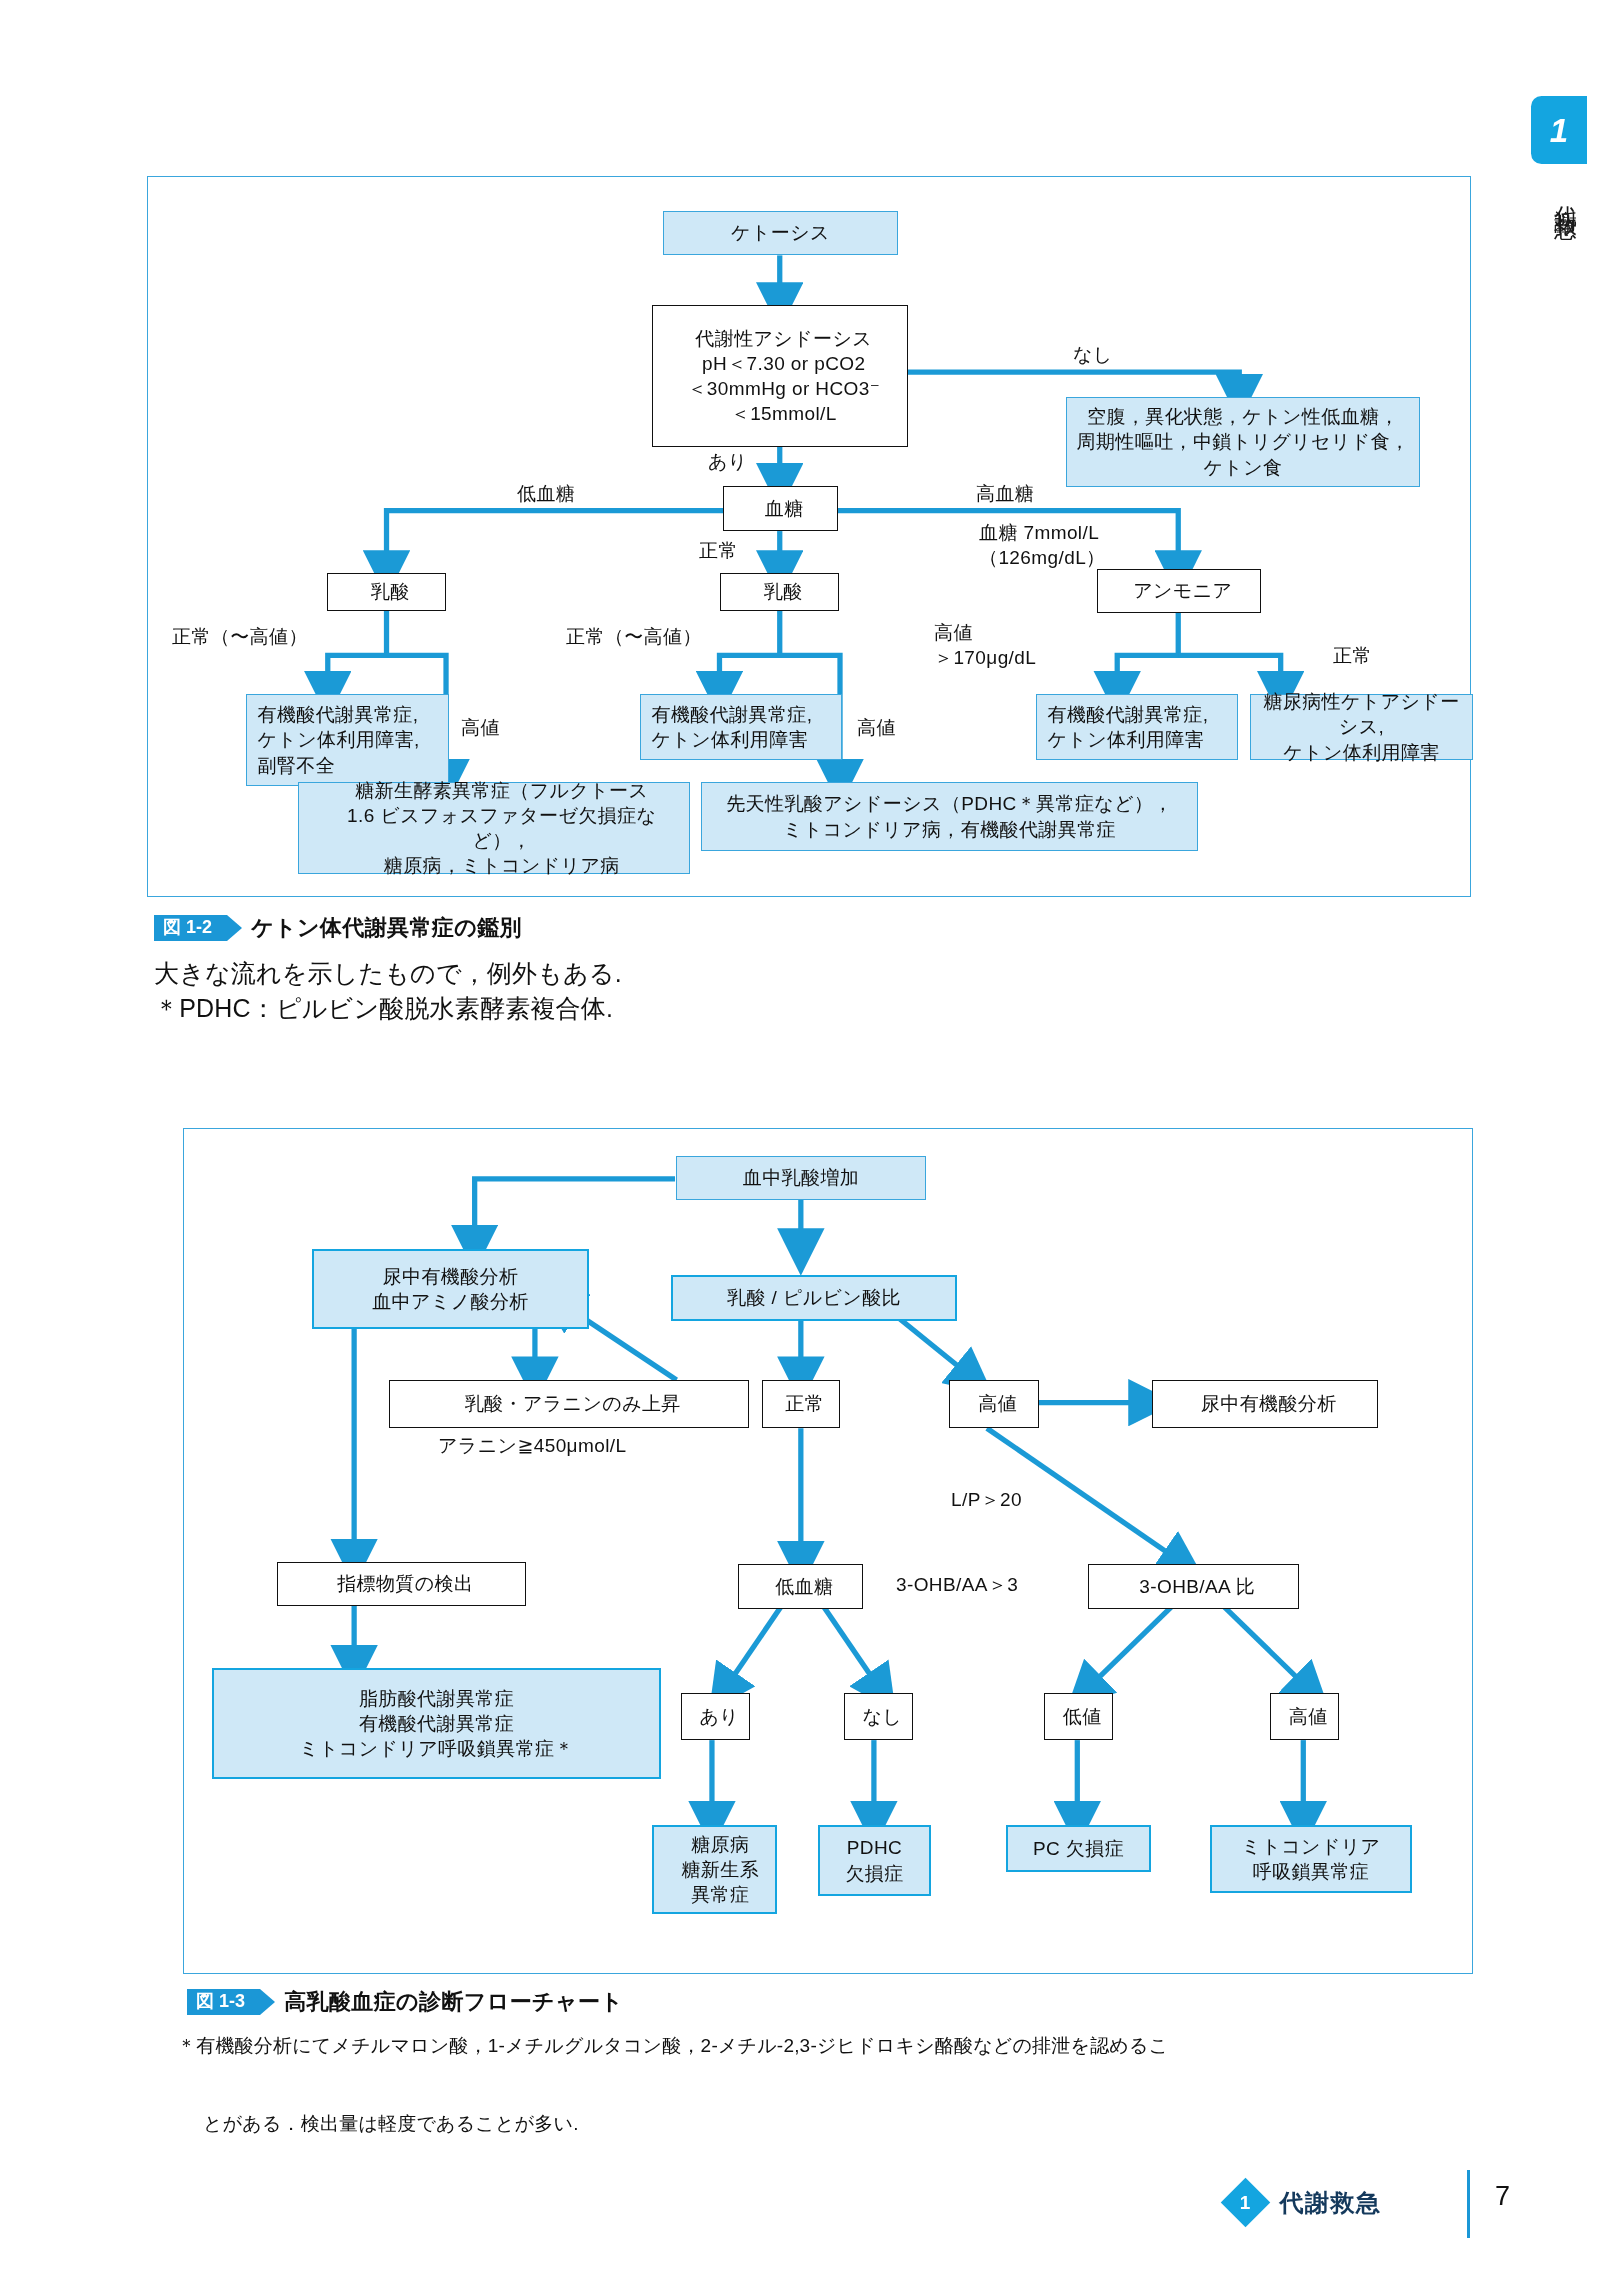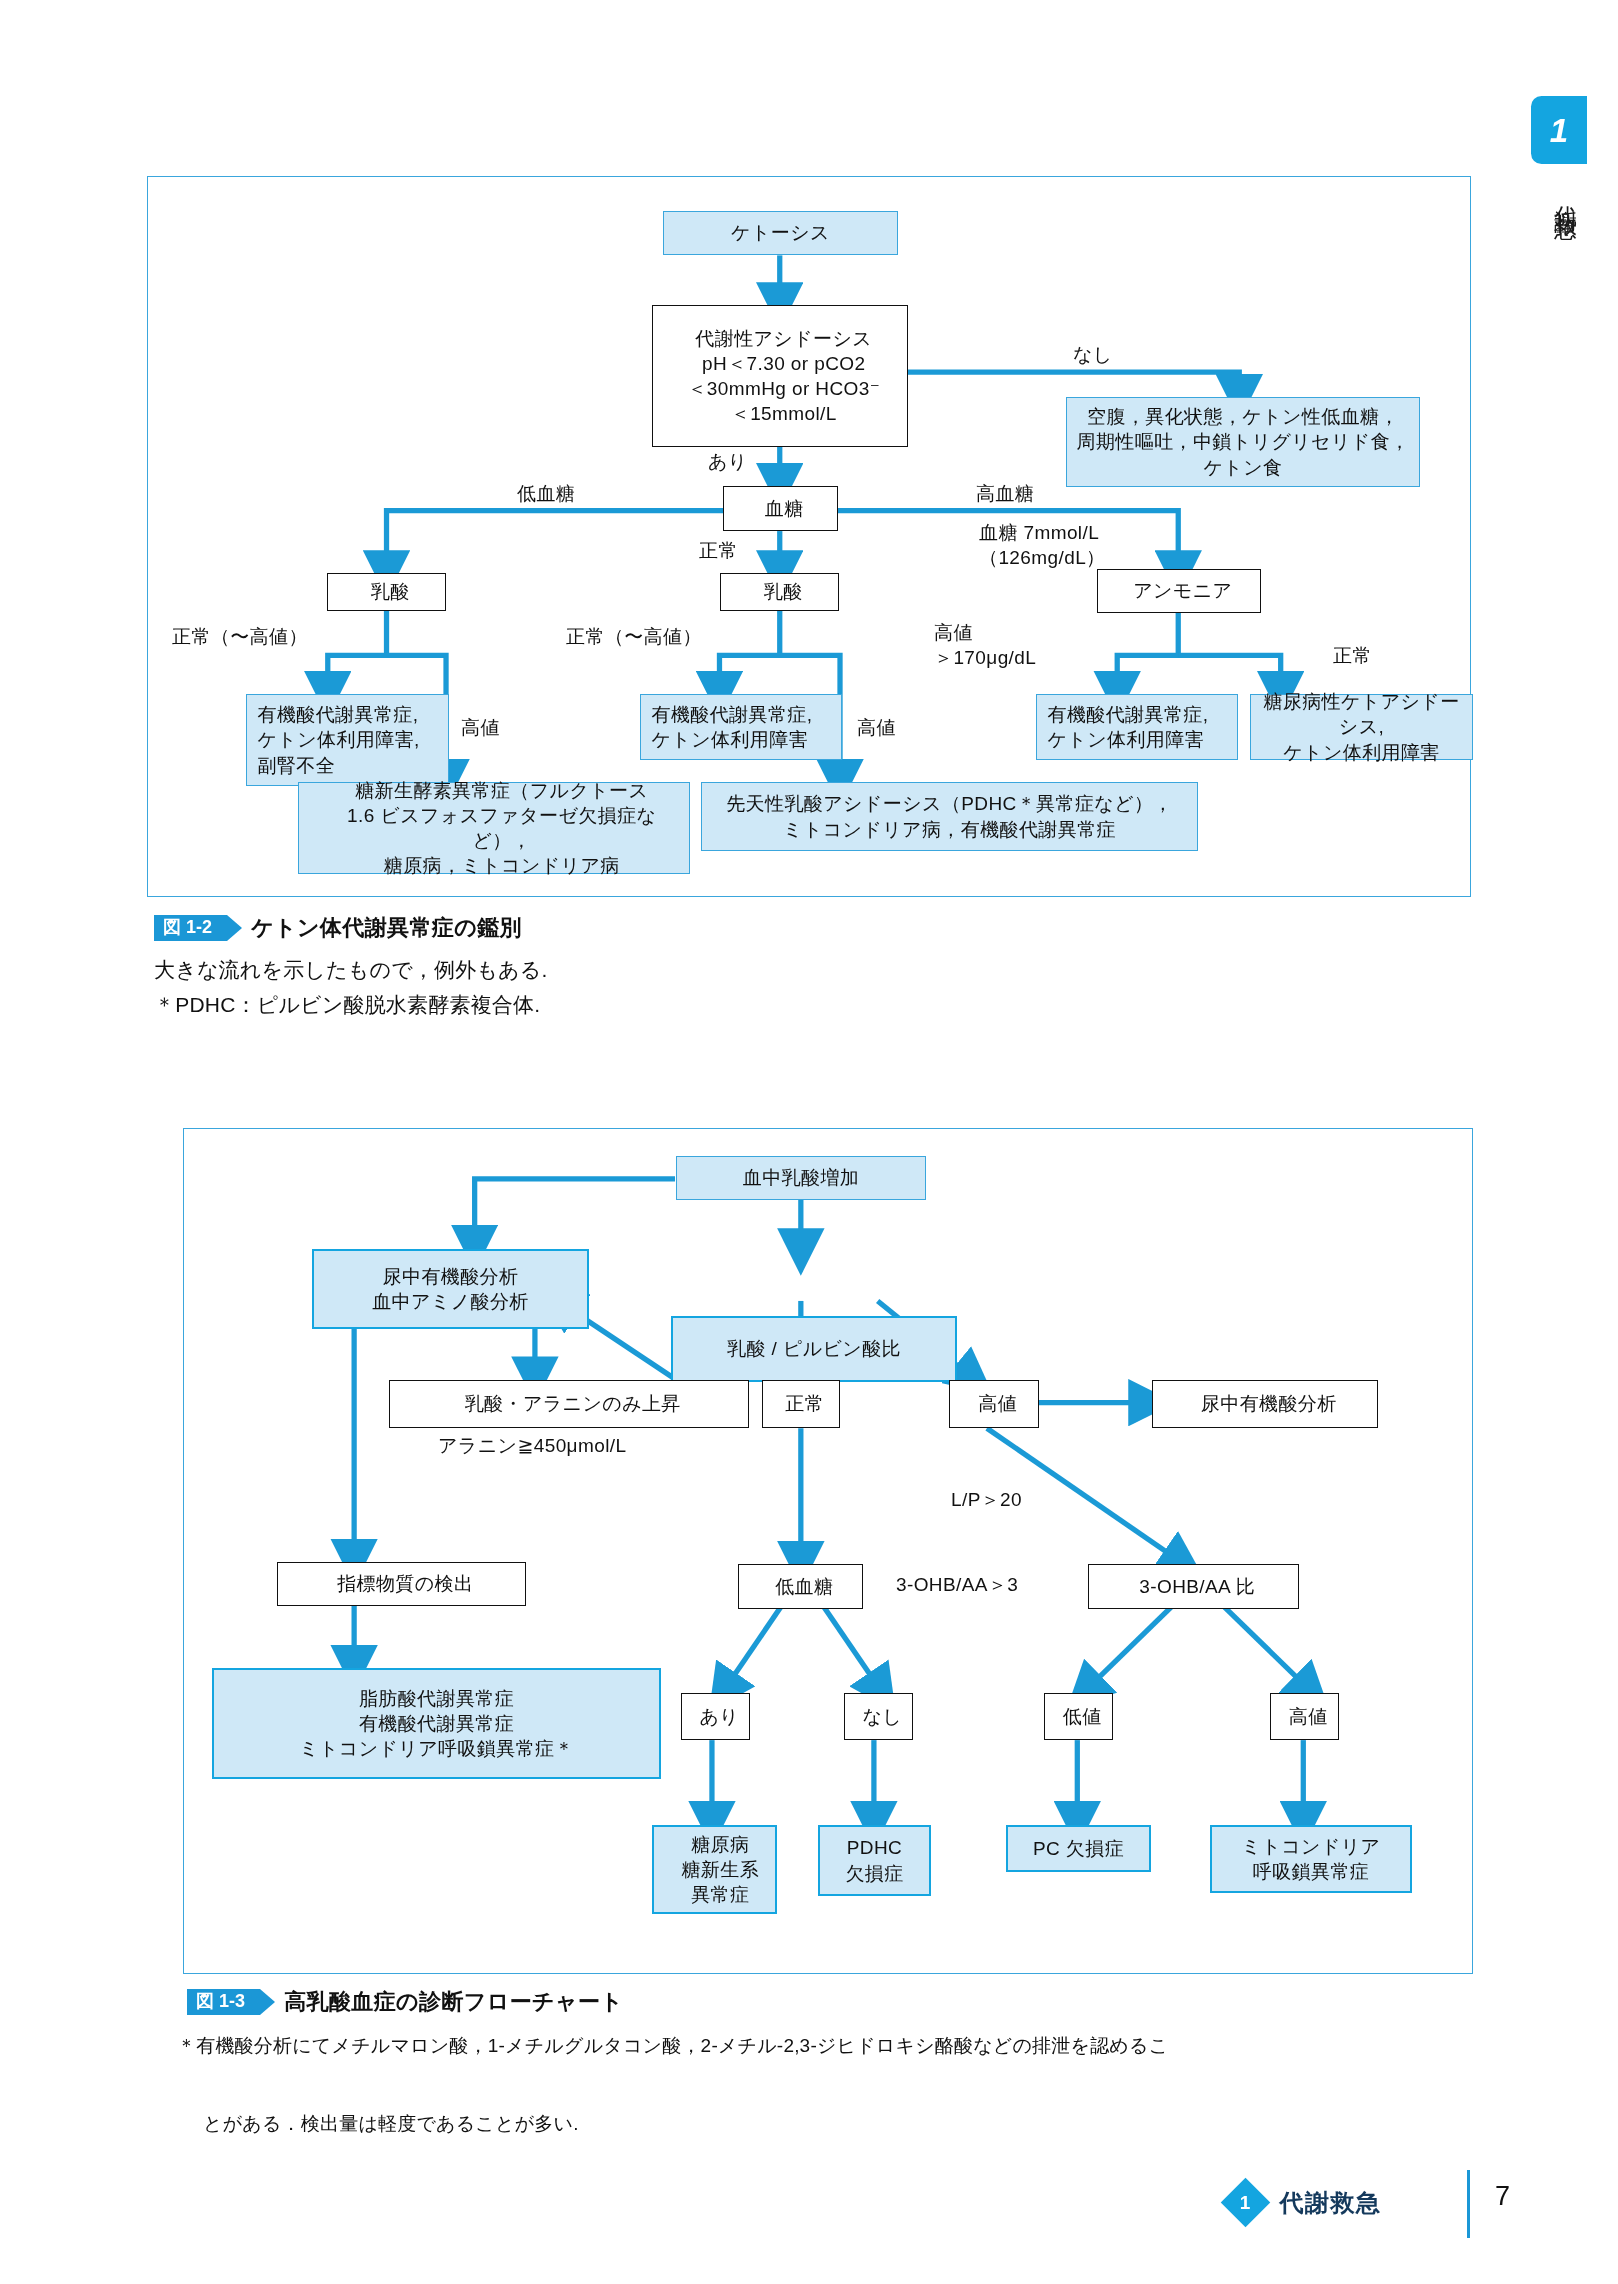--- a/index.html
+++ b/index.html
@@ -54,21 +54,21 @@
     position:relative;background:#1b97d6;color:#fff;font-weight:bold;
     font-size:18px;padding:3px 15px 3px 9px;line-height:1.1;
     display:flex;align-items:center;
   }
   .cap-badge::after{
     content:"";position:absolute;right:-15px;top:0;width:0;height:0;
     border-top:13.6px solid transparent;border-bottom:13.6px solid transparent;
     border-left:15px solid #1b97d6;
   }
   .cap-title{font-size:22px;font-weight:bold;color:#111;margin-left:13.6px;letter-spacing:0.4px;}
-  .cap-body{position:absolute;font-size:21px;line-height:1.45;color:#111;letter-spacing:0.2px;}
+  .cap-body{position:absolute;font-size:25px;line-height:1.45;color:#111;letter-spacing:0.2px;}
   .cap-note{position:absolute;font-size:19px;line-height:1.5;color:#111;letter-spacing:0.2px;}
 
   
   .footer{position:absolute;left:1228px;top:2185px;display:flex;align-items:center;gap:16.6px;}
   .foot-diamond{
     width:35px;height:35px;background:#14a5e0;transform:rotate(45deg);
     display:flex;align-items:center;justify-content:center;
   }
   .foot-diamond span{transform:rotate(-45deg);color:#fff;font-size:19px;font-weight:bold;}
   .foot-title{font-size:24px;font-weight:bold;color:#14395c;letter-spacing:1.5px;}
@@ -255,21 +255,21 @@
 
   <div class="node n-blue" style="left:676px;top:1156px;width:250px;height:44px;">
     <span>血中乳酸増加</span>
   </div>
 
   <div class="node n-blue-thick" style="left:312px;top:1249px;width:277px;height:80px;white-space:pre-line;">
     <span>尿中有機酸分析
 血中アミノ酸分析</span>
   </div>
 
-  <div class="node n-blue-thick" style="left:671px;top:1316px;width:286px;height:66px;">
+  <div class="node n-blue-thick" style="left:671px;top:1275px;width:286px;height:46px;">
     <span>乳酸 / ピルビン酸比</span>
   </div>
 
   <div class="node n-white" style="left:389px;top:1380px;width:360px;height:48px;">
     <span>乳酸・アラニンのみ上昇</span>
   </div>
 
   <div class="node n-white" style="left:762px;top:1380px;width:78px;height:48px;">
     <span>正常</span>
   </div>

